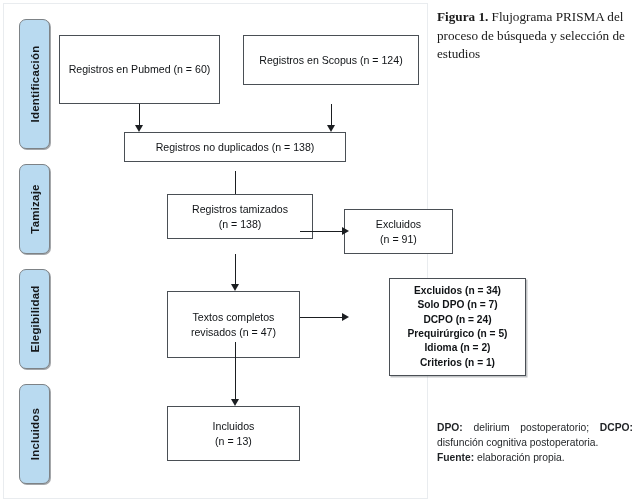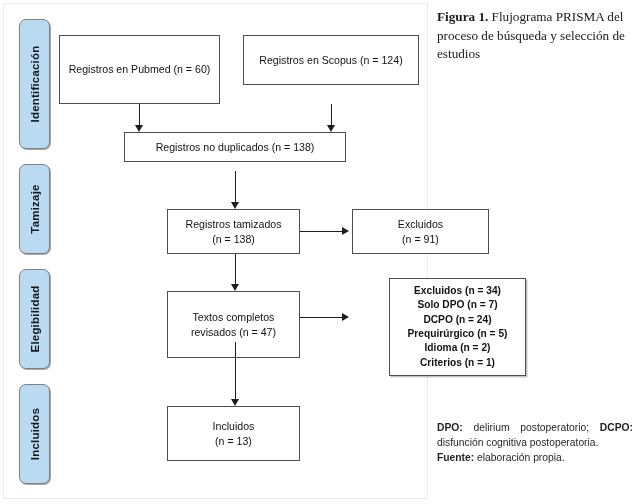--- a/index.html
+++ b/index.html
@@ -112,28 +112,28 @@
     <div class="vline" style="left:327px;top:100px;height:22px;"></div>
     <div class="arrow-down" style="left:322.5px;top:121px;"></div>
 
     <div class="flow-box" style="left:120px;top:128px;width:222px;height:30px;">
       <span class="bx-line">Registros no duplicados (n = 138)</span>
     </div>
 
     <div class="vline" style="left:231px;top:167px;height:32px;"></div>
     <div class="arrow-down" style="left:226.5px;top:198px;"></div>
 
-    <div class="flow-box" style="left:163px;top:205px;width:133px;height:45px;">
+    <div class="flow-box" style="left:163px;top:190px;width:146px;height:45px;">
       <div>
         <span class="bx-line">Registros tamizados</span>
         <span class="bx-line">(n = 138)</span>
       </div>
     </div>
 
-    <div class="flow-box" style="left:348px;top:205px;width:137px;height:45px;">
+    <div class="flow-box" style="left:340px;top:205px;width:109px;height:45px;">
       <div>
         <span class="bx-line">Excluidos</span>
         <span class="bx-line">(n = 91)</span>
       </div>
     </div>
 
     <div class="hline" style="left:296px;top:227px;width:42px;"></div>
     <div class="arrow-right" style="left:338px;top:222.5px;"></div>
 
     <div class="vline" style="left:231px;top:250px;height:31px;"></div>

